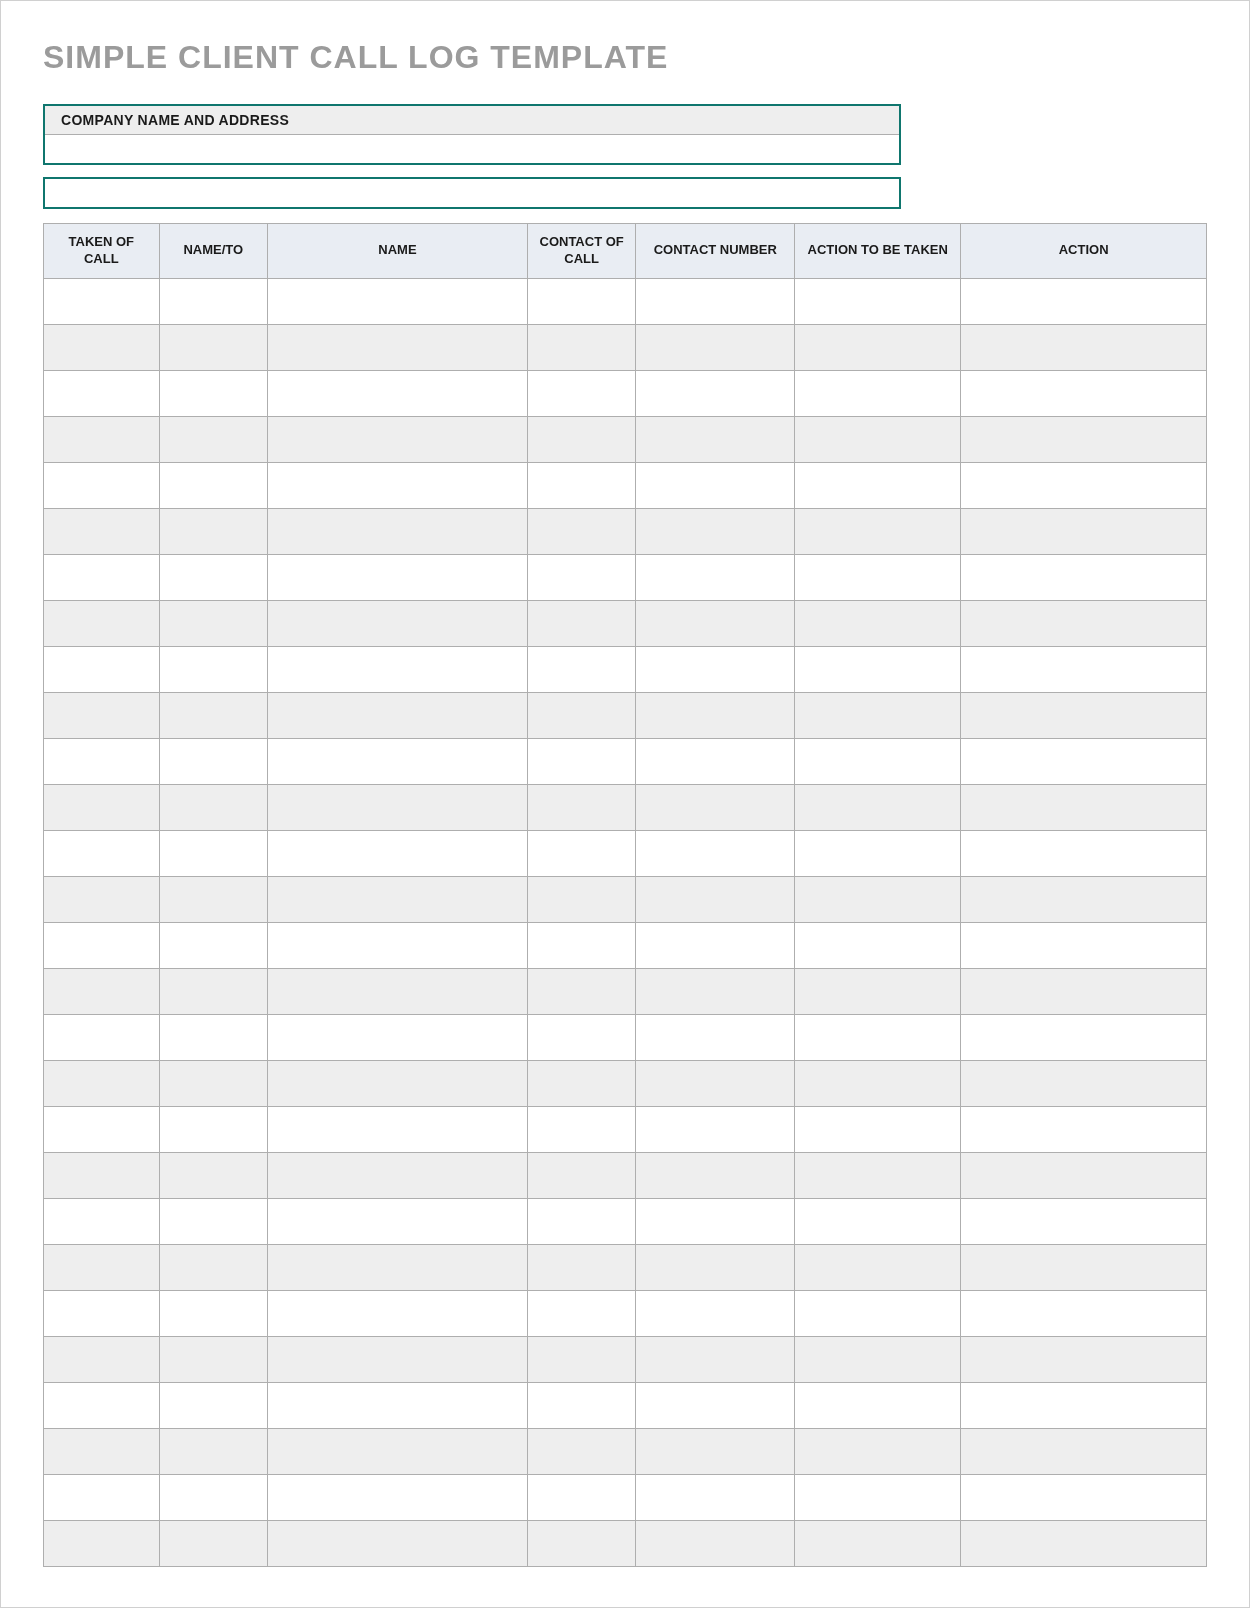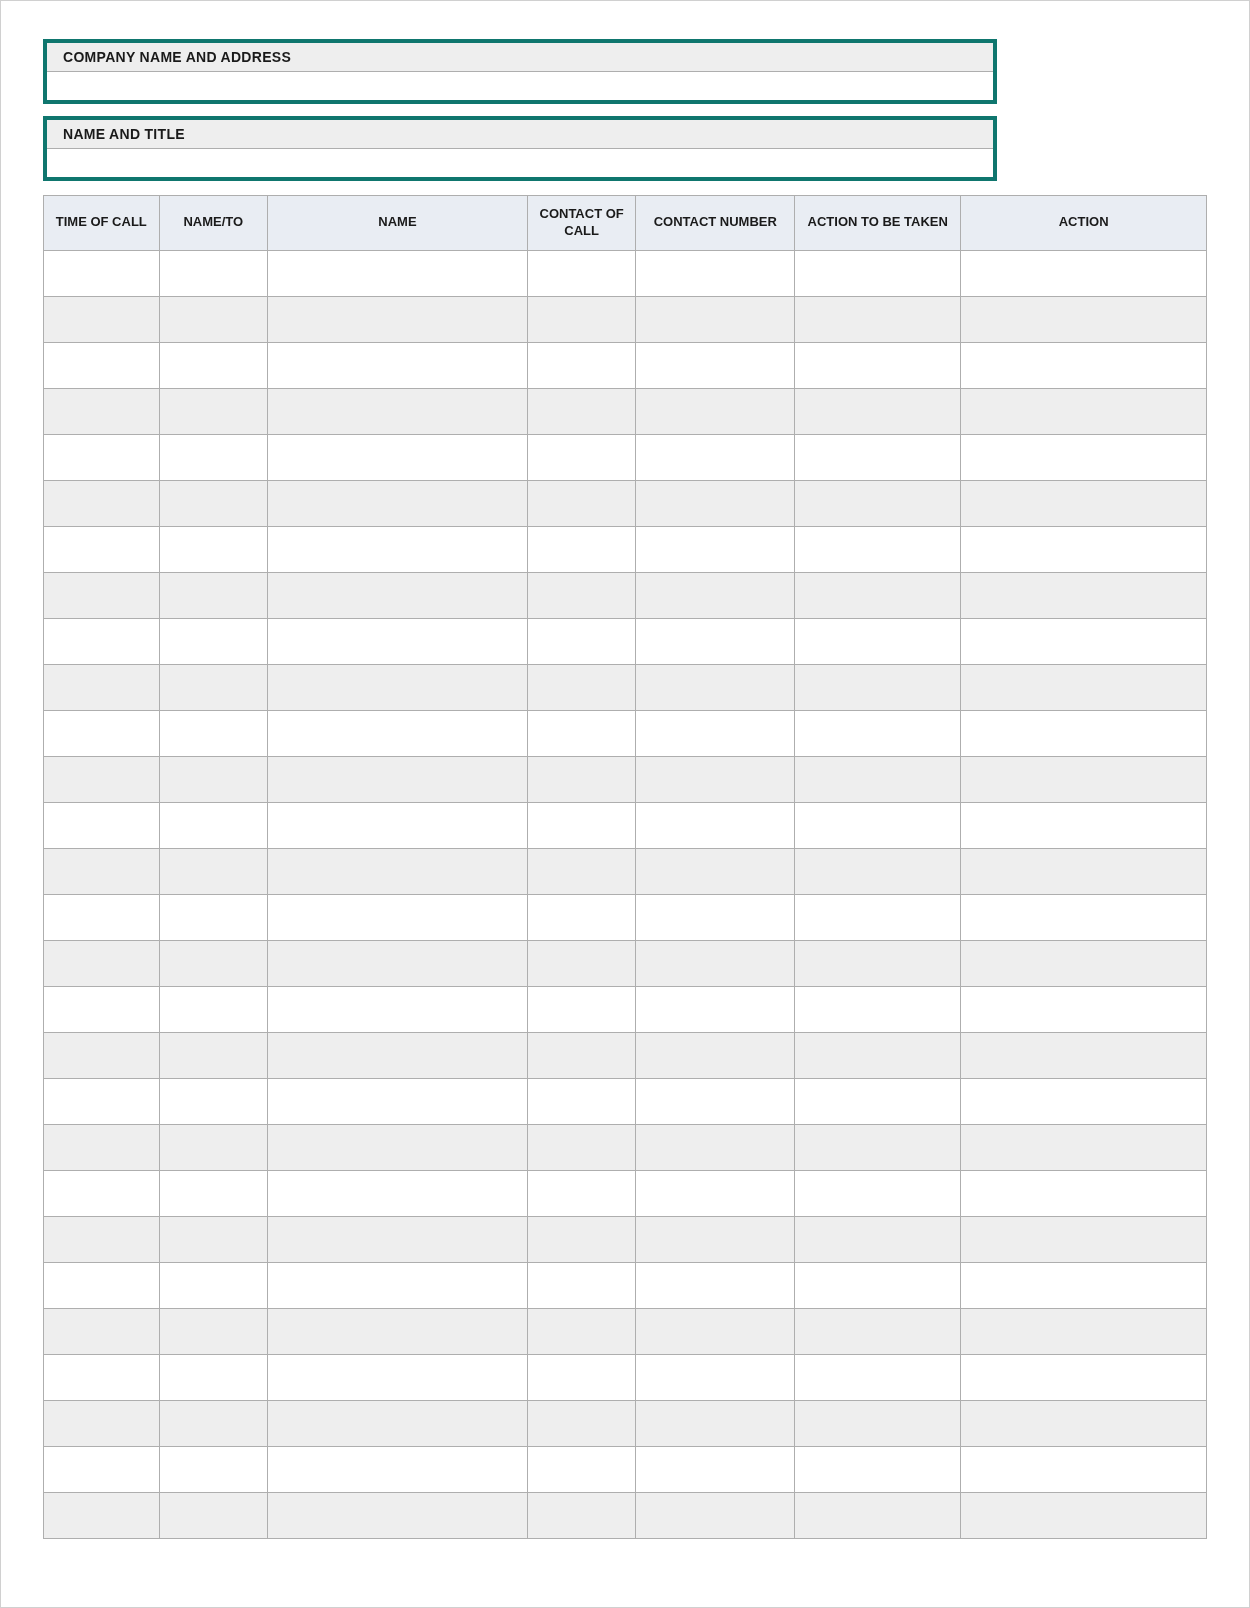--- a/index.html
+++ b/index.html
@@ -19,22 +19,22 @@
     box-shadow: 2px 2px 6px rgba(0,0,0,0.1);
   }
   .title {
     font-size: 32px;
     font-weight: bold;
     color: #9b9b9b;
     letter-spacing: 1px;
     margin-bottom: 28px;
   }
   .header-block {
-    width: 954px;
-    border: 4px solid #0f766e;
+    width: 858px;
+    border: 2px solid #0f766e;
     margin-bottom: 12px;
   }
   .header-label {
     background: #eeeeee;
     padding: 6px 16px;
     font-size: 14px;
     font-weight: bold;
     color: #1a1a1a;
     border-bottom: 1px solid #aeaeae;
     letter-spacing: 0.3px;
@@ -88,44 +88,44 @@
   .col-duration { width: 7.5%; }
   .col-contact  { width: 11%; }
   .col-action   { width: 11.5%; }
   .col-notes    { width: 17%; }
 </style>
 </head>
 <body>
 
 <div class="page">
 
+  <div class="title">SIMPLE CLIENT CALL LOG TEMPLATE</div>
 
   <div class="header-block">
     <div class="header-label">COMPANY NAME AND ADDRESS</div>
     <input class="header-input" type="text" value="" style="">
   </div>
 
   <div class="header-block">
-    <div class="header-label">NAME AND TITLE</div>
     <input class="header-input" type="text" value="" style="">
   </div>
 
   <table class="log-table">
     <colgroup>
       <col class="col-time">
         <col class="col-fromto">
         <col class="col-name">
       <col class="col-duration">
         <col class="col-contact">
         <col class="col-action">
         <col class="col-notes">
     </colgroup>
     <thead>
       <tr>
-        <th>TIME OF CALL</th>
+        <th>TAKEN OF CALL</th>
         <th>NAME/TO</th>
         <th>NAME</th>
         <th>CONTACT OF CALL</th>
         <th>CONTACT NUMBER</th>
         <th>ACTION TO BE TAKEN</th>
         <th>ACTION</th>
       </tr>
     </thead>
     <tbody id="log-body">
         <tr>

